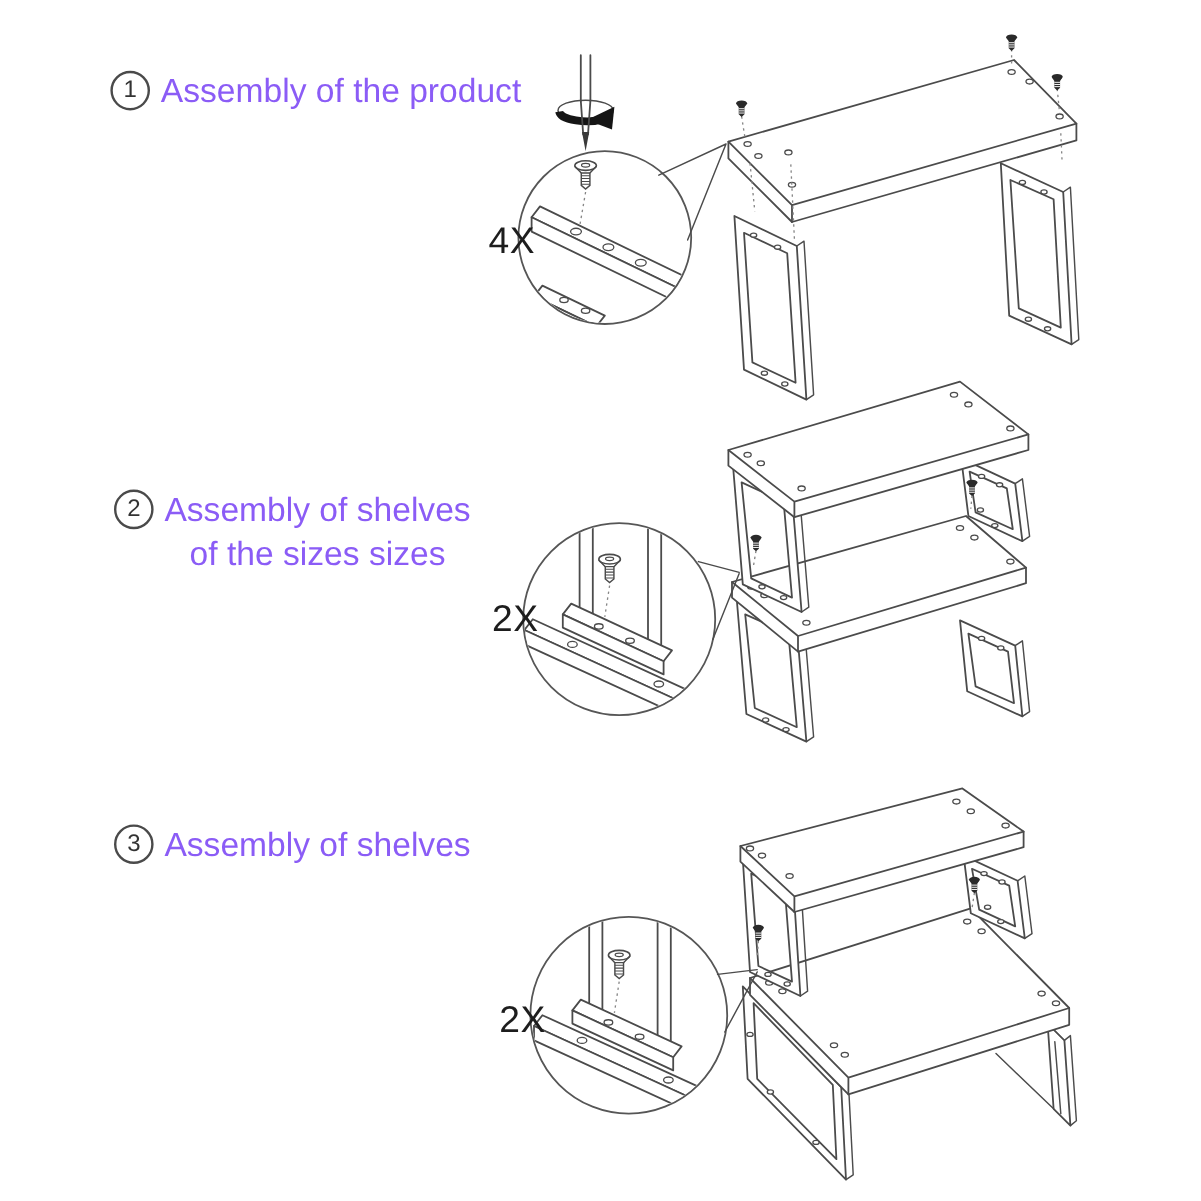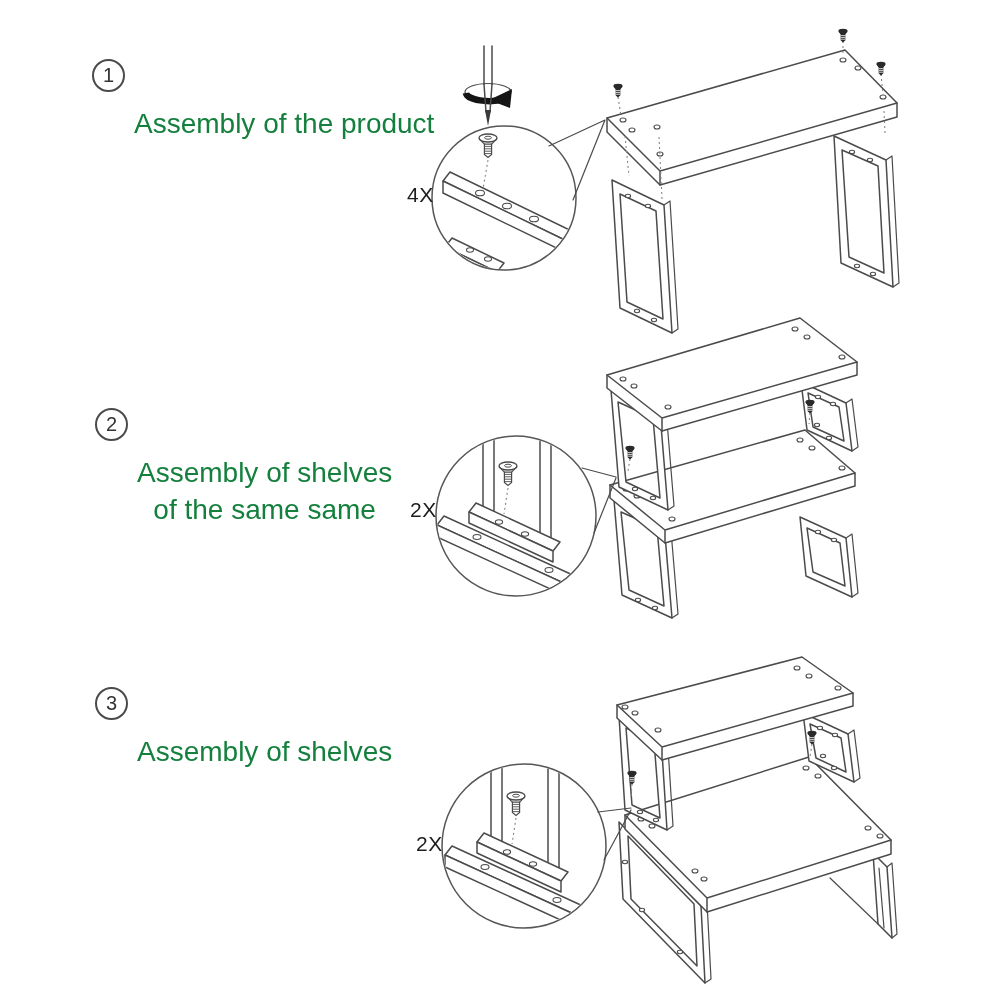--- a/index.html
+++ b/index.html
@@ -10,23 +10,23 @@
   .thin{stroke-width:1.2}
   .face{fill:#ffffff;stroke:#4b4b4b;stroke-width:1.5;stroke-linejoin:round}
   .frame{fill:#ffffff;fill-rule:evenodd;stroke:#4b4b4b;stroke-width:1.5;stroke-linejoin:round}
   .hole{fill:#ffffff;stroke:#4b4b4b;stroke-width:1.1}
   .dash{fill:none;stroke:#868686;stroke-width:1.1;stroke-dasharray:2 3}
   .bubble{fill:none;stroke:#565656;stroke-width:1.5}
   .step-title{position:absolute;display:flex;align-items:flex-start;gap:9px;}
   .badge{box-sizing:border-box;width:33px;height:33px;margin-top:2px;border:2px solid #4a4a4a;
          border-radius:50%;display:flex;align-items:center;justify-content:center;
          font-size:20px;color:#333;flex:0 0 auto;}
-  .lines{display:flex;flex-direction:column;align-items:center;font-size:28px;line-height:37px;color:#15803d;margin-top:48px;}
+  .lines{display:flex;flex-direction:column;align-items:center;font-size:28px;line-height:37px;color:#8b5cf6;}
   .lines span:empty{display:none;}
-  .qty{position:absolute;font-size:21px;color:#1d1d1d;letter-spacing:0.5px;}
+  .qty{position:absolute;font-size:31px;color:#1d1d1d;letter-spacing:0.5px;}
 </style>
 </head>
 <body>
 
 <div class="page">
 
   <svg class="artwork" viewBox="0 0 1001 1001" xmlns="http://www.w3.org/2000/svg">
     <defs>
       <g id="screw-f">
         <ellipse cx="0" cy="0" rx="4.6" ry="2.3" fill="#2a2a2a"></ellipse>
@@ -265,21 +265,21 @@
     <span class="lines">
       <span>Assembly of the product</span>
 
     </span>
   </div>
 
   <div class="step-title" style="left:95px;top:406px;">
     <span class="badge">2</span>
     <span class="lines">
       <span>Assembly of shelves</span>
-      <span>of the same same</span>
+      <span>of the sizes sizes</span>
     </span>
   </div>
 
   <div class="step-title" style="left:95px;top:685px;">
     <span class="badge">3</span>
     <span class="lines">
       <span>Assembly of shelves</span>
     </span>
   </div>
 

